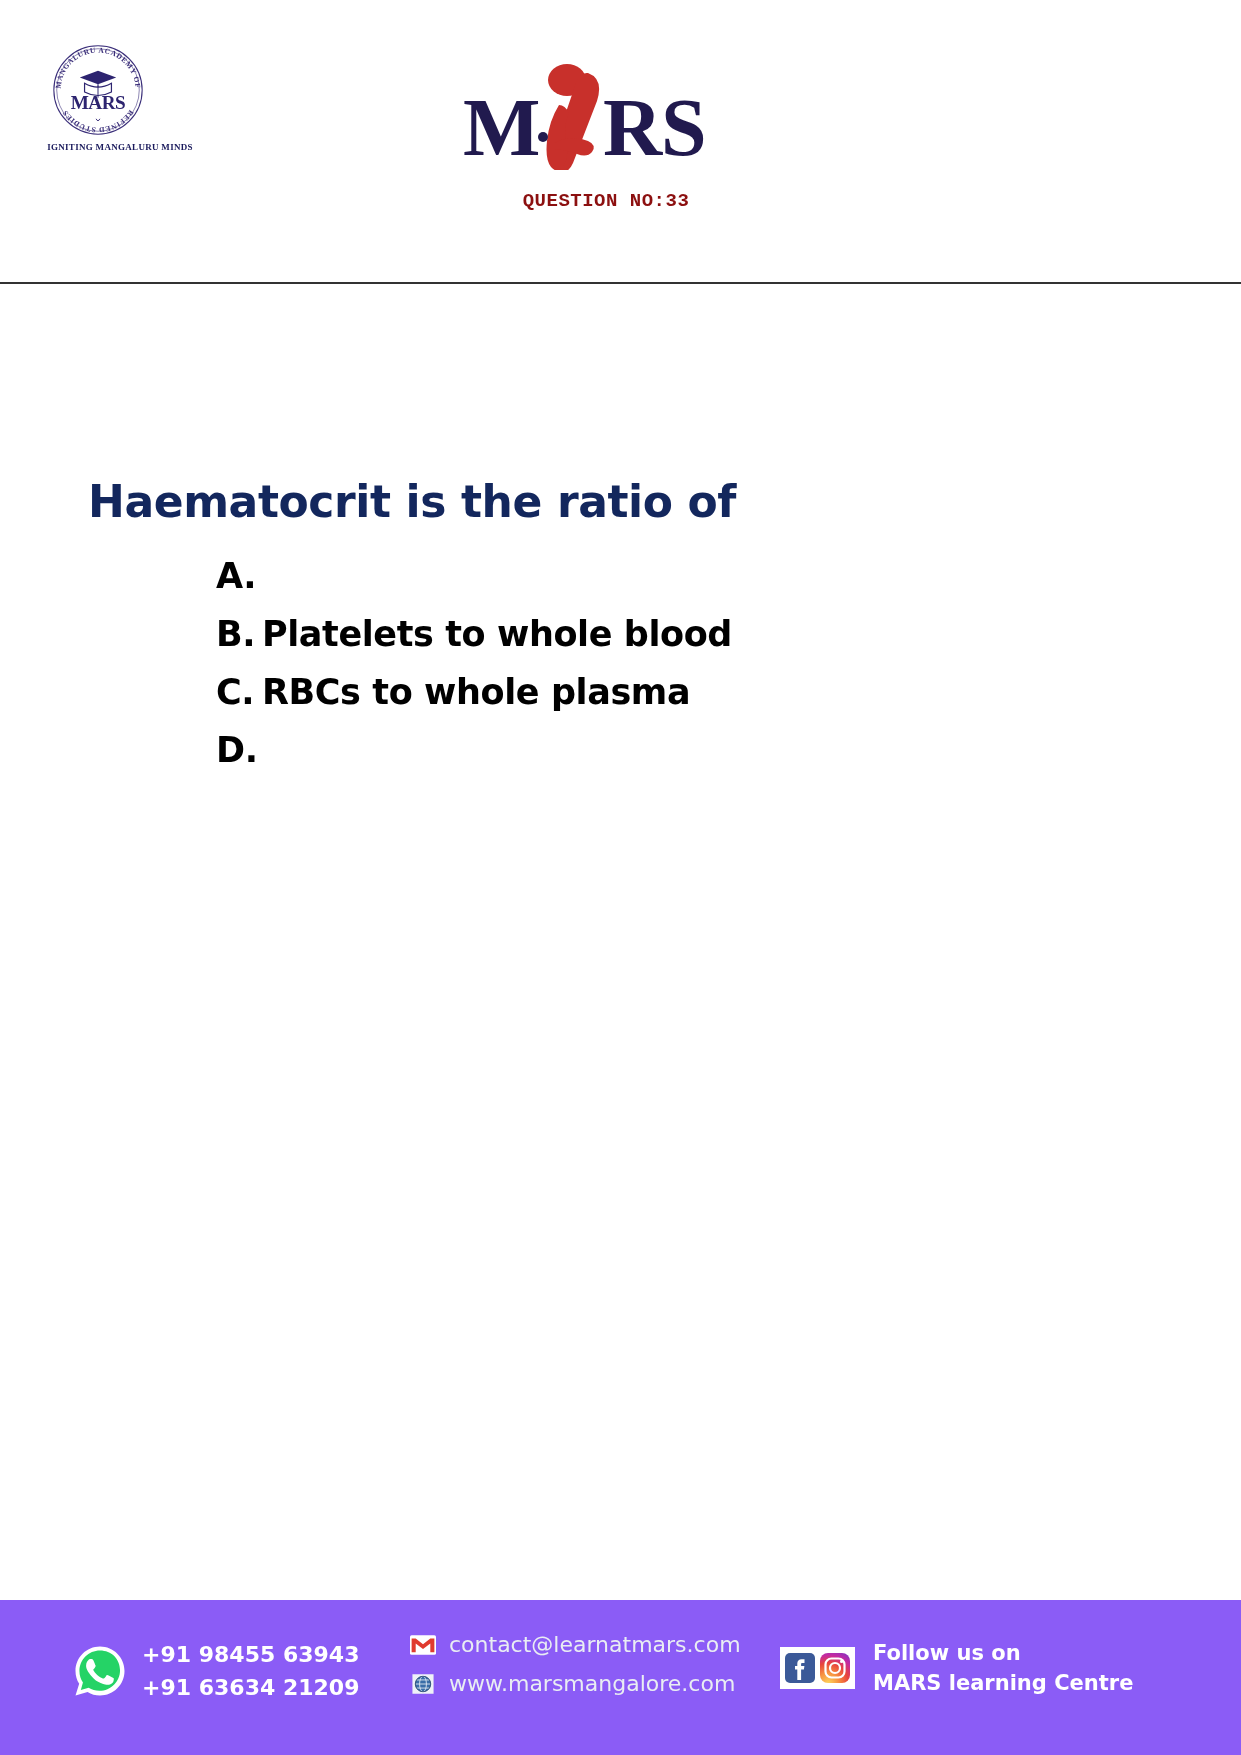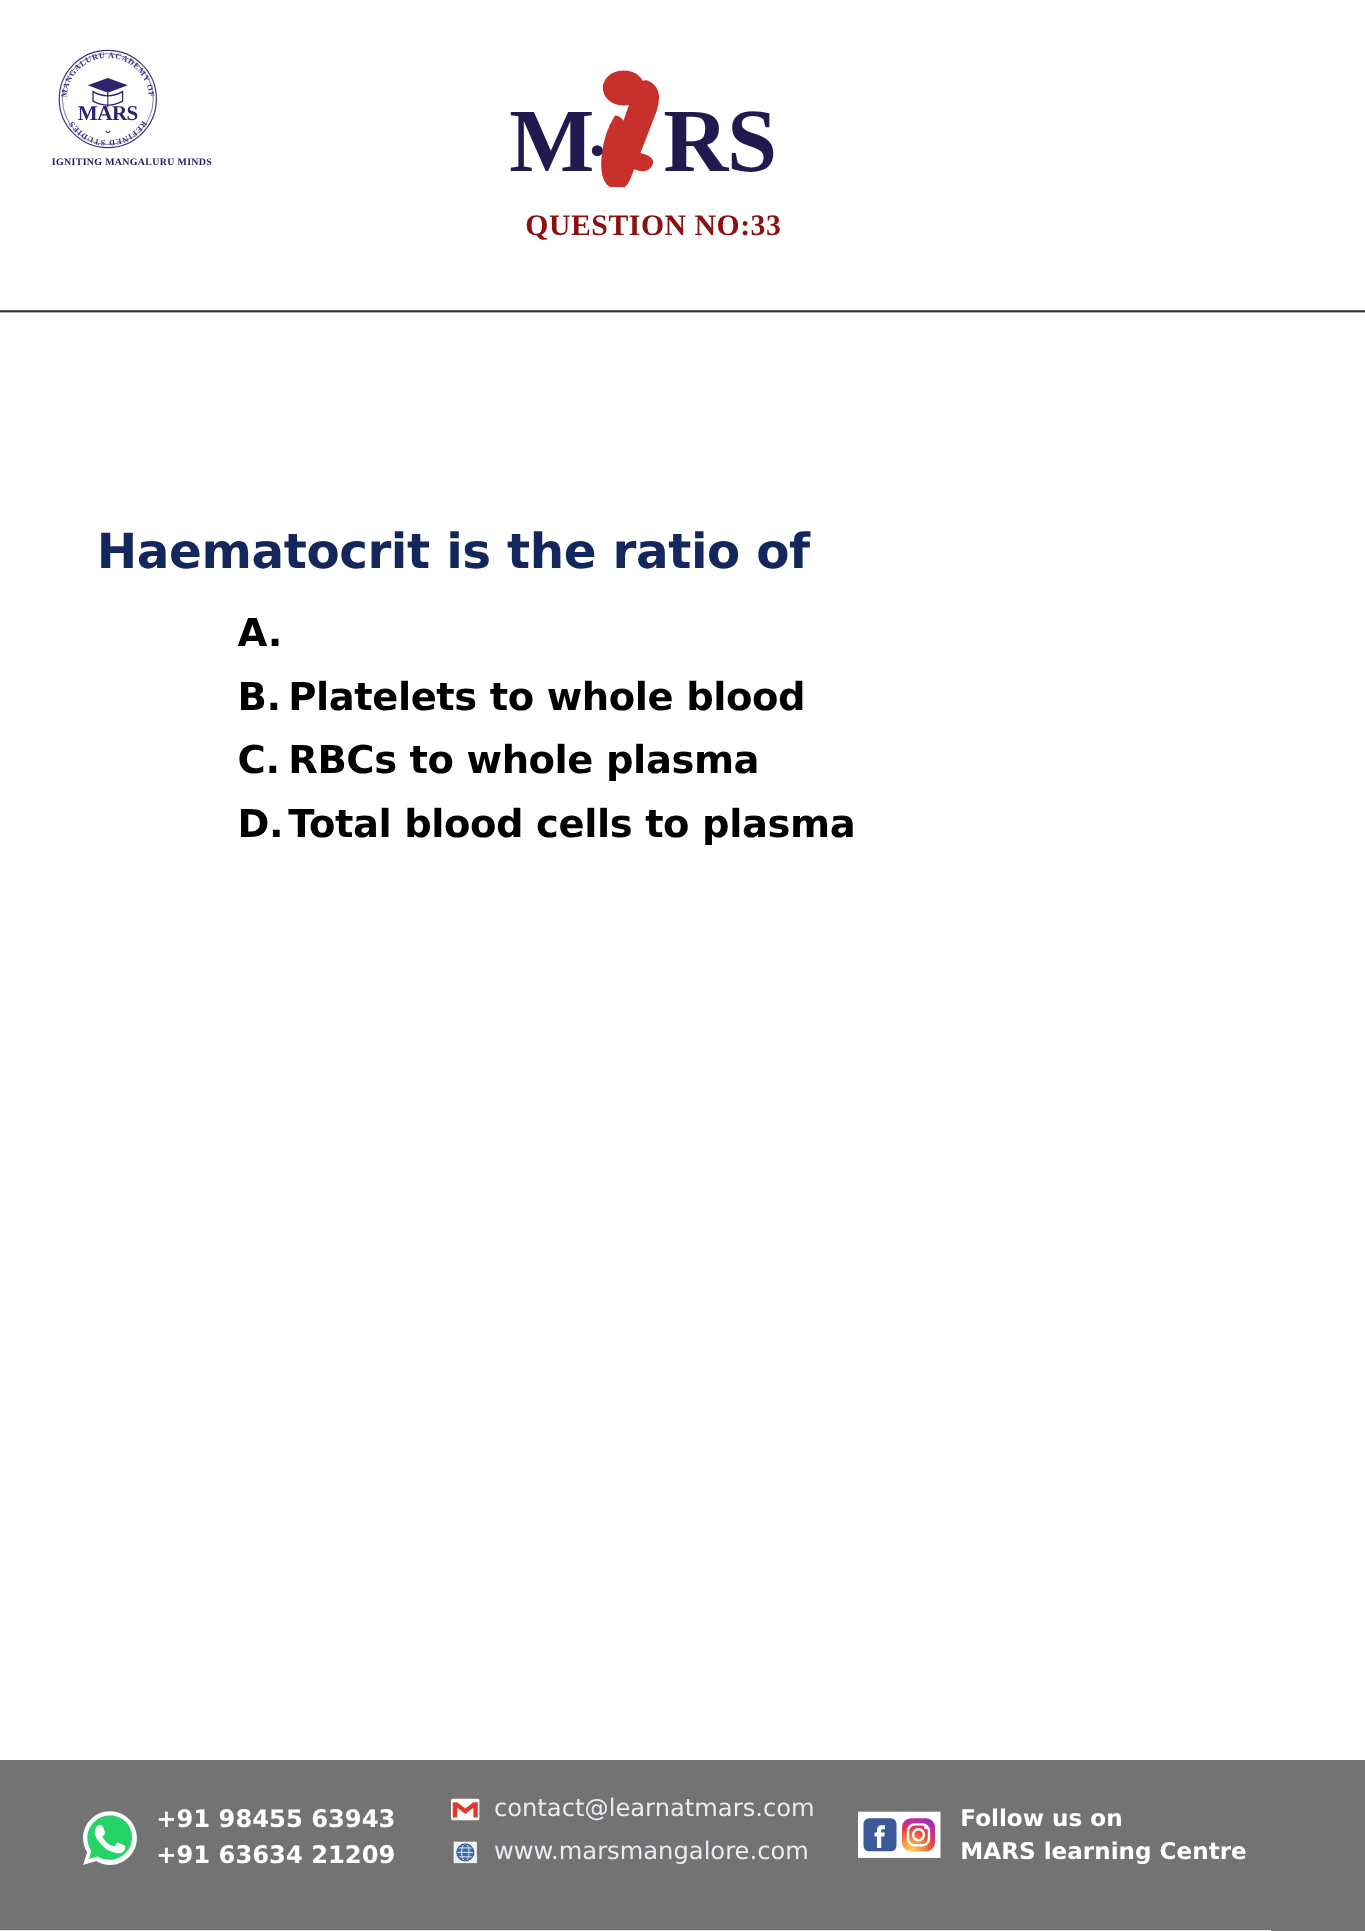--- a/index.html
+++ b/index.html
@@ -55,27 +55,27 @@
   .mars-wordmark {
     position: absolute;
     left: 455px;
     top: 55px;
     width: 270px;
     height: 115px;
   }
 
   .question-no {
     position: absolute;
-    left: 4px;
+    left: 16px;
     top: 190px;
     width: 1180px;
     text-align: center;
-    font-family: Liberation Serif, serif;
-    font-weight: bold;
-    font-size: 27px;
+    font-family: Liberation Mono, monospace;
+    font-weight: bold;
+    font-size: 19px;
     letter-spacing: 0.5px;
     color: #8c1010;
   }
 
   .header-rule {
     position: absolute;
     left: 0;
     top: 282px;
     width: 1241px;
     height: 2px;
@@ -127,21 +127,21 @@
     white-space: nowrap;
   }
 
   
   .footer {
     position: absolute;
     left: 0;
     top: 1600px;
     width: 1241px;
     height: 155px;
-    background: #737373;
+    background: #8b5cf6;
   }
 
   .footer-col {
     position: absolute;
     display: flex;
     align-items: center;
   }
 
   .col-phone  { left: 72px;  top: 38px; }
   .col-mail   { left: 410px; top: 32px; }
@@ -254,21 +254,20 @@
       <span class="option-text">Platelets to whole blood</span>
     </div>
 
     <div class="option-row">
       <span class="option-letter">C.</span>
       <span class="option-text">RBCs to whole plasma</span>
     </div>
 
     <div class="option-row">
       <span class="option-letter">D.</span>
-      <span class="option-text">Total blood cells to plasma</span>
     </div>
 
   </div>
 </div>
 
 <div class="footer">
 
   <div class="footer-col col-phone">
     <svg class="whatsapp-icon" viewBox="0 0 64 64">
       <path d="M 32 4 C 16.5 4 4 16.5 4 32 c 0 5.4 1.5 10.4 4.2 14.7 L 4 60 l 13.8 -4.1 C 21.9 58.5 26.8 60 32 60 c 15.5 0 28 -12.5 28 -28 S 47.5 4 32 4 Z" fill="#ffffff"></path>

